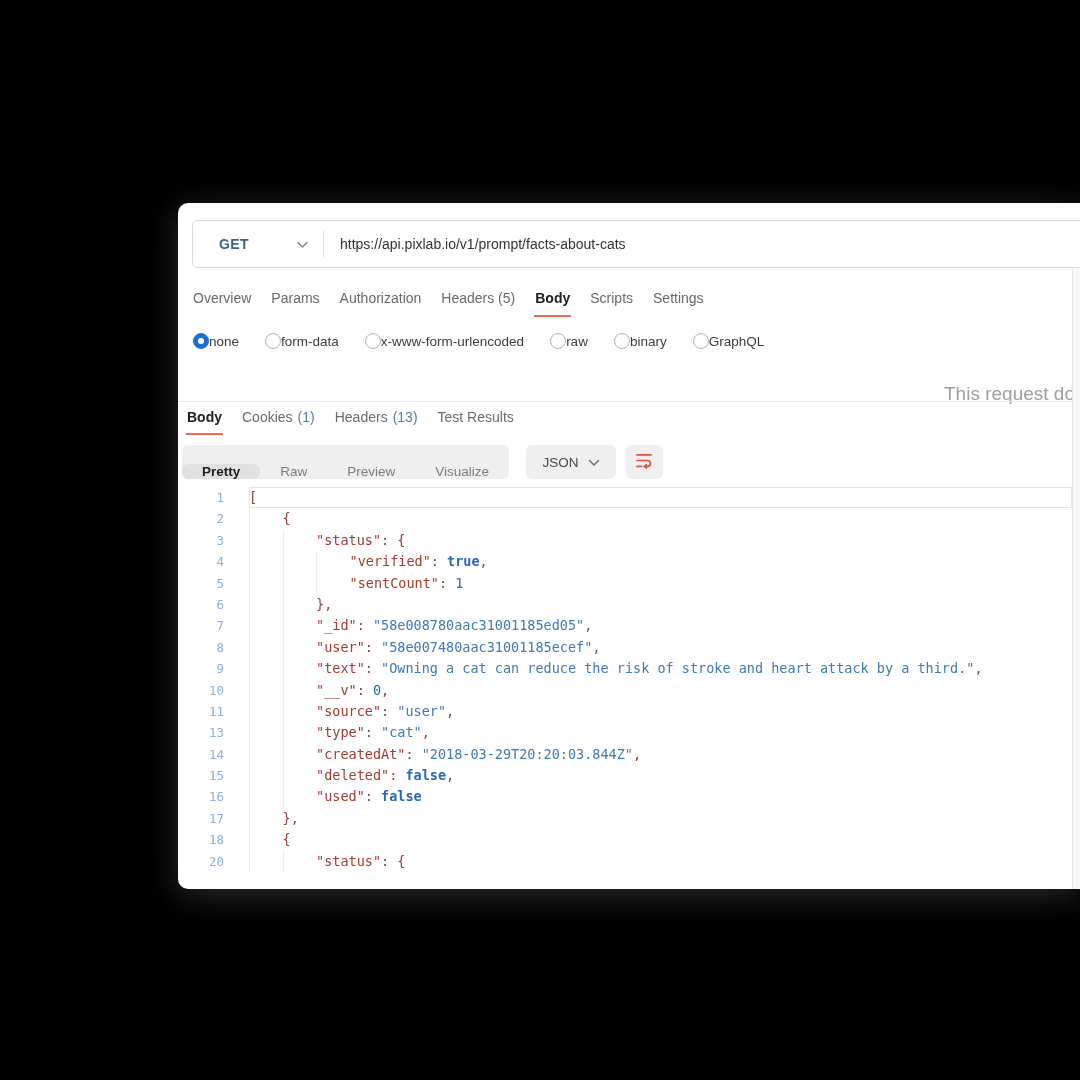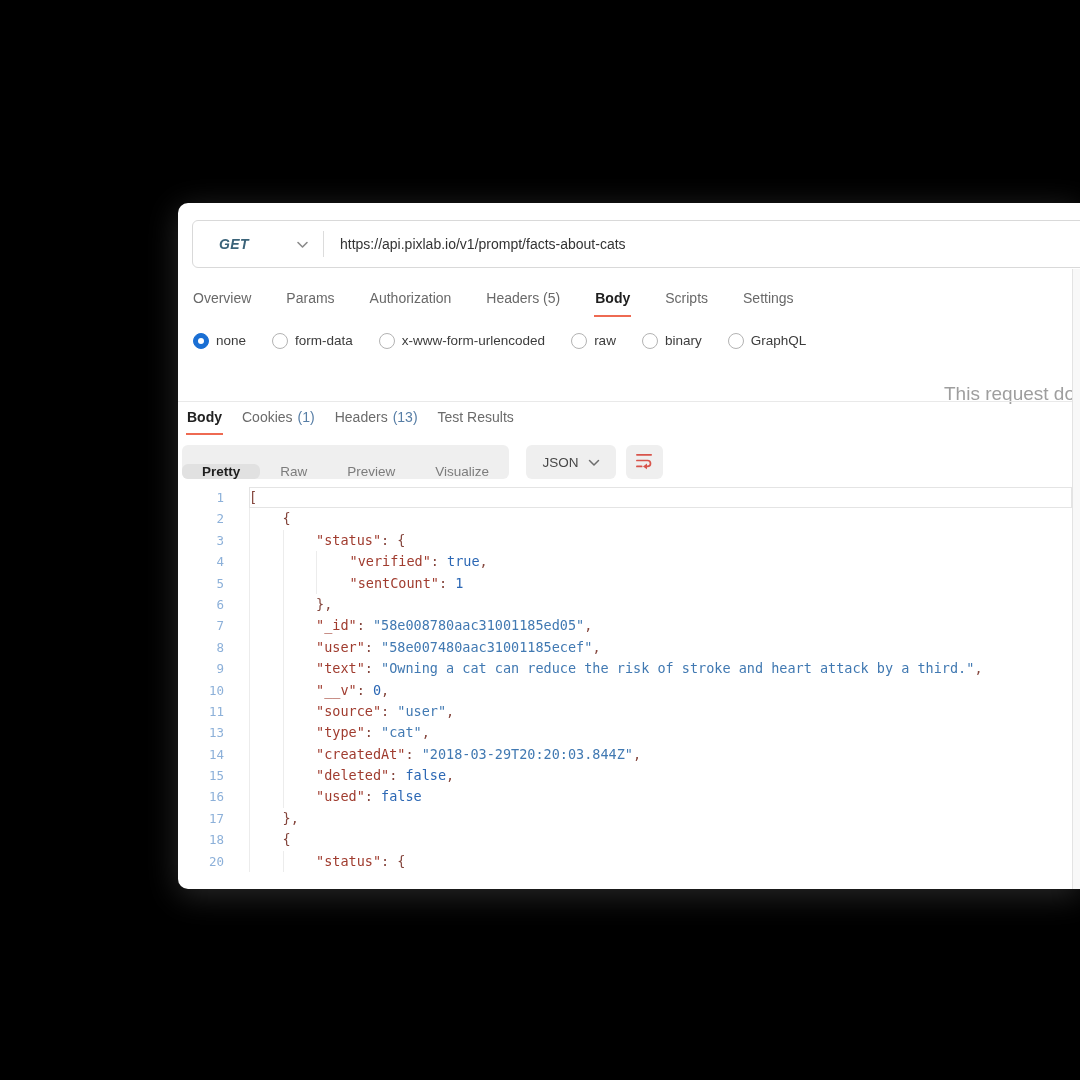--- a/index.html
+++ b/index.html
@@ -13,35 +13,35 @@
     box-shadow:0 6px 32px rgba(190,190,190,0.22);
   }
   
   .url-bar{
     position:absolute;left:14px;top:17px;right:-12px;height:48px;
     border:1px solid #d9d9d9;border-radius:6px;display:flex;align-items:center;
     box-sizing:border-box;background:#fff;
   }
   .method-select{
     width:130px;flex:none;display:flex;align-items:center;justify-content:space-between;
-    padding:0 14px 0 26px;cursor:pointer;height:100%;box-sizing:border-box;font-style:italic;
+    padding:0 14px 0 26px;cursor:pointer;height:100%;box-sizing:border-box;
   }
   .method-label{font-size:14px;font-weight:700;letter-spacing:.4px;color:var(--method-text);}
   .vdivider{width:1px;height:26px;background:#dcdcdc;flex:none;}
   .url-input{
     flex:1;border:none;outline:none;background:transparent;
     font-size:14px;color:#333;padding:0 0 0 16px;font-family:"Liberation Sans",sans-serif;
   }
   
-  .req-tabs{position:absolute;left:14px;top:85px;display:flex;gap:33px;}
+  .req-tabs{position:absolute;left:14px;top:85px;display:flex;gap:18px;}
   .tab{font-size:14px;color:#696969;padding:2px 1px 9px;border-bottom:2px solid transparent;cursor:pointer;}
   .tab.active{color:#1e1e1e;font-weight:600;border-bottom-color:var(--accent-underline);}
   
   .body-modes{position:absolute;left:15px;top:129px;display:flex;gap:26px;align-items:center;height:18px;}
-  .radio-item{display:flex;gap:7px;cursor:pointer;}
+  .radio-item{display:flex;align-items:center;cursor:pointer;}
   .radio{width:16px;height:16px;border-radius:50%;border:1.5px solid #b3b3b3;background:#fff;box-sizing:border-box;flex:none;}
   .radio.sel{background:var(--radio-selected);border-color:var(--radio-selected);position:relative;}
   .radio.sel::after{content:"";position:absolute;width:6px;height:6px;border-radius:50%;background:#fff;top:50%;left:50%;transform:translate(-50%,-50%);}
   .radio-label{font-size:13.5px;color:#3c3c3c;}
   
   .hint{position:absolute;left:766px;top:180px;font-size:19px;color:#9e9e9e;white-space:nowrap;}
   .pane-divider{position:absolute;left:0;right:0;top:198px;height:1px;background:#e9e9e9;}
   
   .resp-tabs{position:absolute;left:8px;top:204px;display:flex;gap:18px;}
   .rtab{font-size:14px;color:#6b6b6b;padding:2px 1px 8px;border-bottom:2px solid transparent;cursor:pointer;display:flex;gap:5px;}
@@ -65,21 +65,21 @@
   .editor{position:absolute;left:0;top:284px;right:8px;bottom:0;overflow:hidden;font-family:"DejaVu Sans Mono",monospace;}
   .line{display:flex;height:21.4px;line-height:21.4px;font-size:13.5px;}
   .gutter{width:46px;flex:none;text-align:right;color:var(--line-number);font-size:12.5px;}
   .content{margin-left:25px;flex:1;display:flex;white-space:pre;}
   .line.active .content{box-shadow:inset 0 0 0 1px #e4e4e4;}
   .ind{width:4ch;flex:none;border-left:1px solid #ececec;}
   .code{white-space:pre;}
   .tk-key{color:var(--json-key);}
   .tk-punc{color:var(--json-punctuation);}
   .tk-str{color:var(--json-string);}
-  .tk-bool{color:var(--json-boolean-number);font-weight:400;}
+  .tk-bool{color:var(--json-boolean-number);font-weight:700;}
   .tk-num{color:var(--json-boolean-number);}
   
   .scroll-track{position:absolute;right:0;top:66px;bottom:0;width:7px;background:#f8f8f8;border-left:1px solid #e3e3e3;}
 </style>
 </head>
 <body>
 
 <div class="window">
 
   <div class="url-bar">

